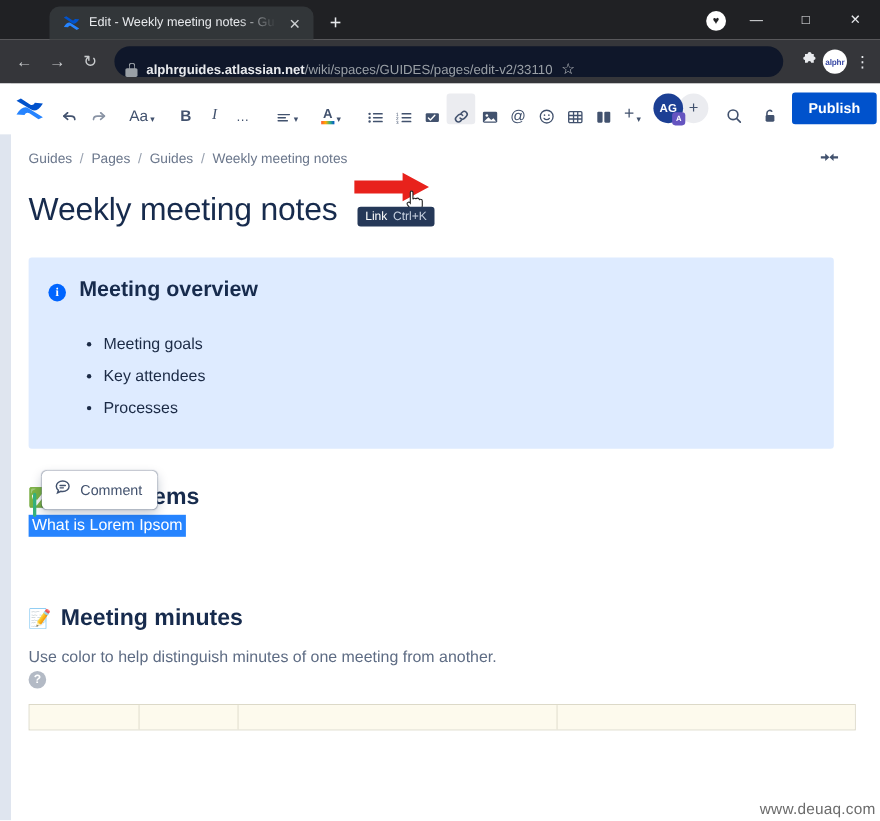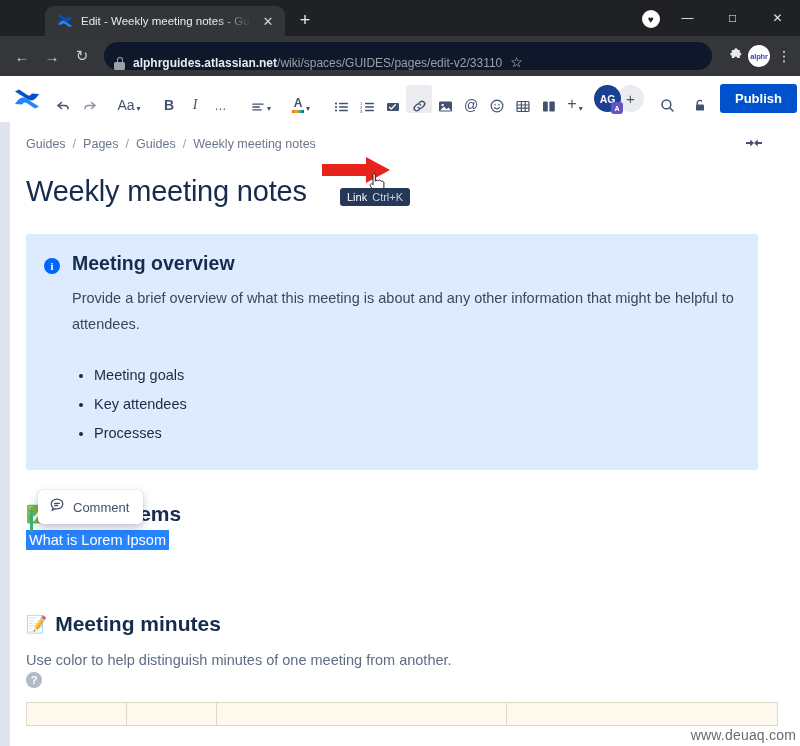--- a/index.html
+++ b/index.html
@@ -132,21 +132,21 @@
     padding: 7px 15px; border-radius: 3px; margin-left: 8px;
   }
   .close-btn { color:#42526e; font-size: 13.5px; padding: 7px 10px; margin-left: 2px;}
 
   
   .red-arrow { position:absolute; left: 322px; top: 78px; width: 70px; height: 32px;
                pointer-events:none; }
   .cursor-hand { position:absolute; left: 369px; top: 96px; width: 16px; height: 22px; }
 
   .tooltip {
-    position:absolute; left: 340px; top: 112px;
+    position:absolute; left: 325px; top: 112px;
     background:#253858; color:#fff; font-size: 11px;
     padding: 3px 7px; border-radius: 3px; white-space: nowrap;
     display: flex; gap: 5px; align-items:center;
   }
   .tooltip .kbd { color: #c7d1e0; }
 
   
   .crumbrow { display:flex; align-items:center; padding: 14px 0 10px 26px; }
   .crumb { font-size: 12.5px; color:#6b778c; }
   .crumb.sep2 { margin: 0 7px; color:#97a0af; }
@@ -449,21 +449,20 @@
     </div>
 
     <div class="content">
       <div class="doc-title">Weekly meeting notes</div>
 
       <div class="info-panel">
         <div class="info-head">
           <span class="info-ico">i</span>
           <span class="info-title">Meeting overview</span>
         </div>
-        <div class="info-body">Provide a brief overview of what this meeting is about and any other information that might be helpful to attendees.</div>
         <ul class="info-list">
           <li>Meeting goals</li>
           <li>Key attendees</li>
           <li>Processes</li>
         </ul>
       </div>
 
       <div class="section-wrap">
         <div class="h2">
           <span class="emoji">✅</span>

